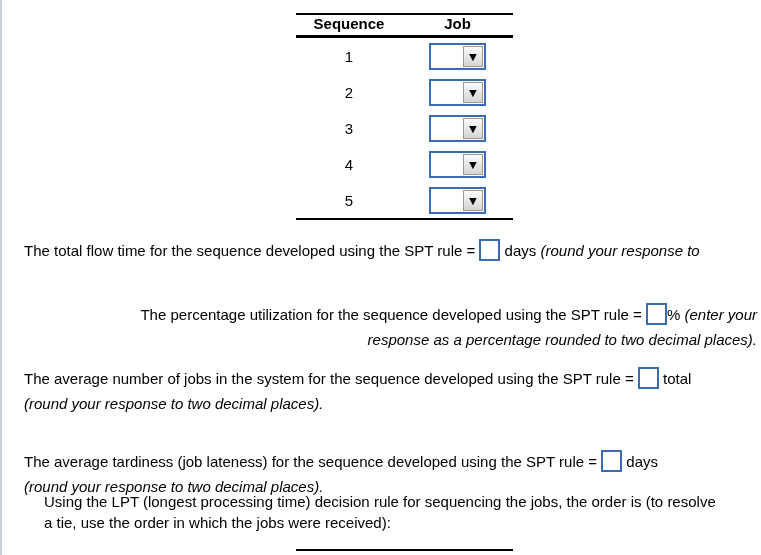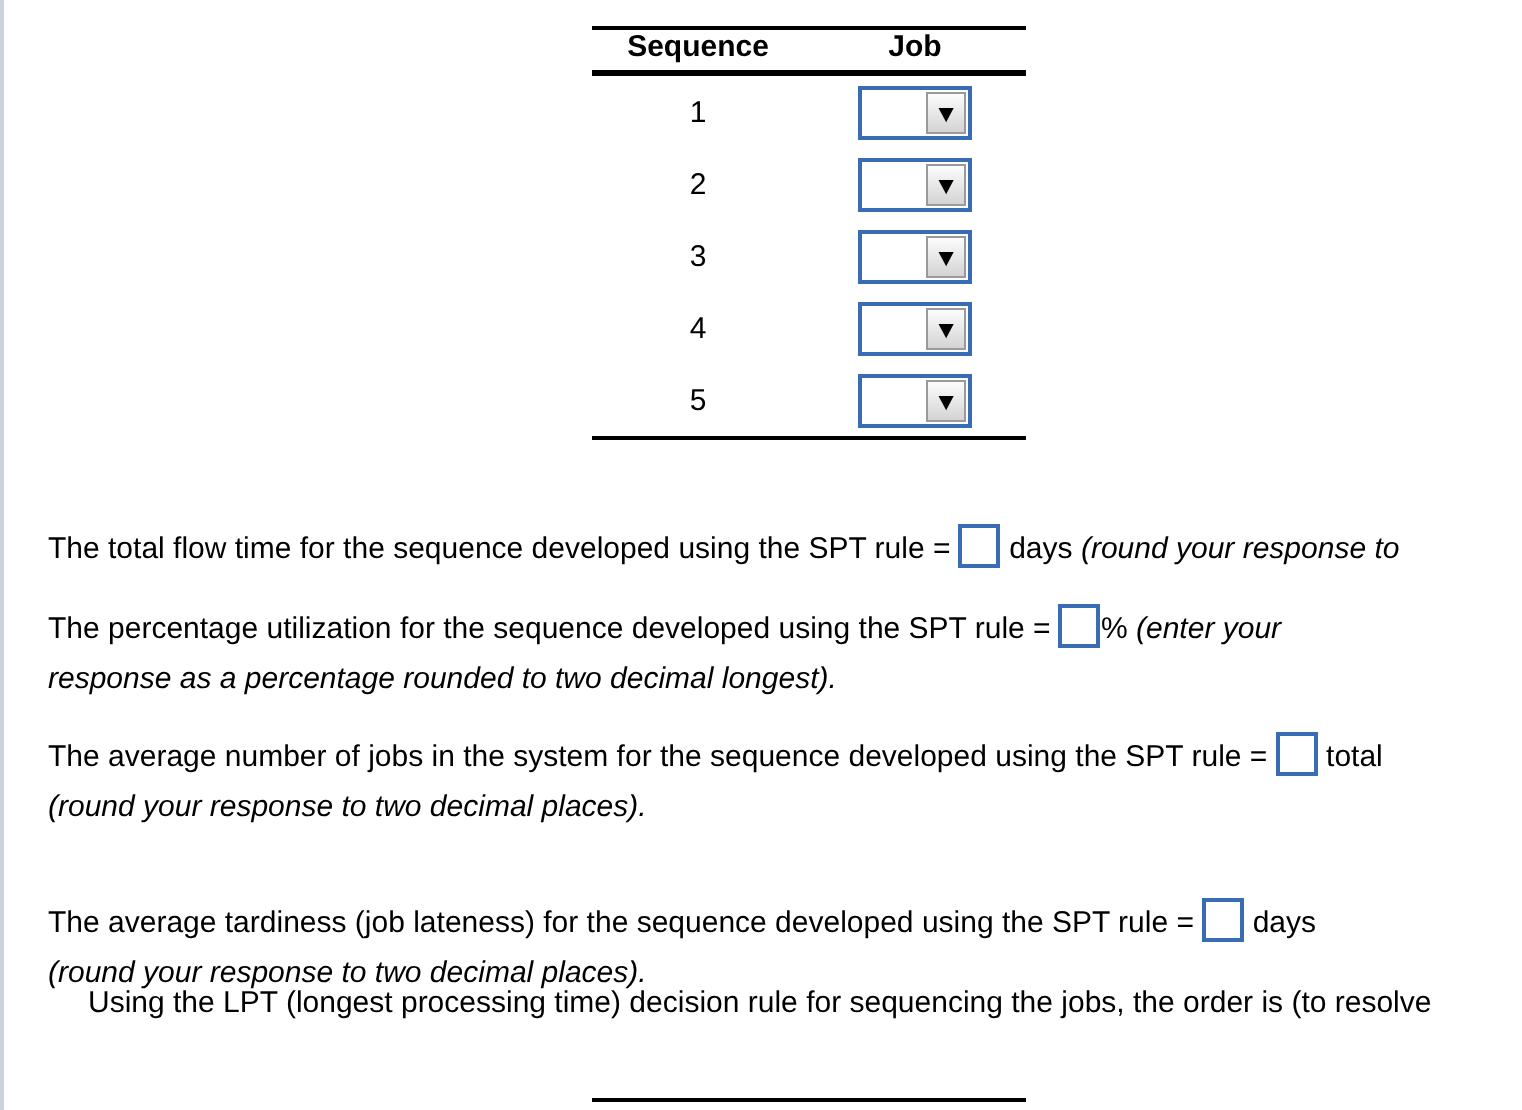--- a/index.html
+++ b/index.html
@@ -107,25 +107,25 @@
         <div class="dropdown">
             <span class="dd-value"></span>
             <span class="dd-btn">
               <span class="tri">▼</span>
             </span>
           </div>
       </div>
     </div>
   </div>
 
-  <p class="q" style="top:238px;margin-top:24px;"><span>The total flow time for the sequence developed using the SPT rule =</span> <span class="ansbox"></span> <span>days</span> <em>(round your response to</em><br></p>
+  <p class="q" style="top:238px;"><span>The total flow time for the sequence developed using the SPT rule =</span> <span class="ansbox"></span> <span>days</span> <em>(round your response to</em><br></p>
 
-  <p class="q" style="top:302px;"><span>The percentage utilization for the sequence developed using the SPT rule =</span> <span class="ansbox"></span><span>%</span> <em>(enter your</em><br><em>response as a percentage rounded to two decimal longest).</em></p>
+  <p class="q" style="top:302px;text-align:right;"><span>The percentage utilization for the sequence developed using the SPT rule =</span> <span class="ansbox"></span><span>%</span> <em>(enter your</em><br><em>response as a percentage rounded to two decimal places).</em></p>
 
   <p class="q" style="top:366px;"><span>The average number of jobs in the system for the sequence developed using the SPT rule =</span> <span class="ansbox"></span> <span>total</span><br><em>(round your response to two decimal places).</em></p>
 
   <p class="q" style="top:449px;"><span>The average tardiness (job lateness) for the sequence developed using the SPT rule =</span> <span class="ansbox"></span> <span>days</span><br><em>(round your response to two decimal places).</em></p>
 
-  <p class="q q5" style="top:491px;"><span>Using the LPT (longest processing time) decision rule for sequencing the jobs, the order is (to resolve</span><br></p>
+  <p class="q q5" style="top:491px;"><span>Using the LPT (longest processing time) decision rule for sequencing the jobs, the order is (to resolve</span><br><span>a tie, use the order in which the jobs were received):</span></p>
 
   <div class="partial-line"></div>
 
 </div>
 
 </body></html>

